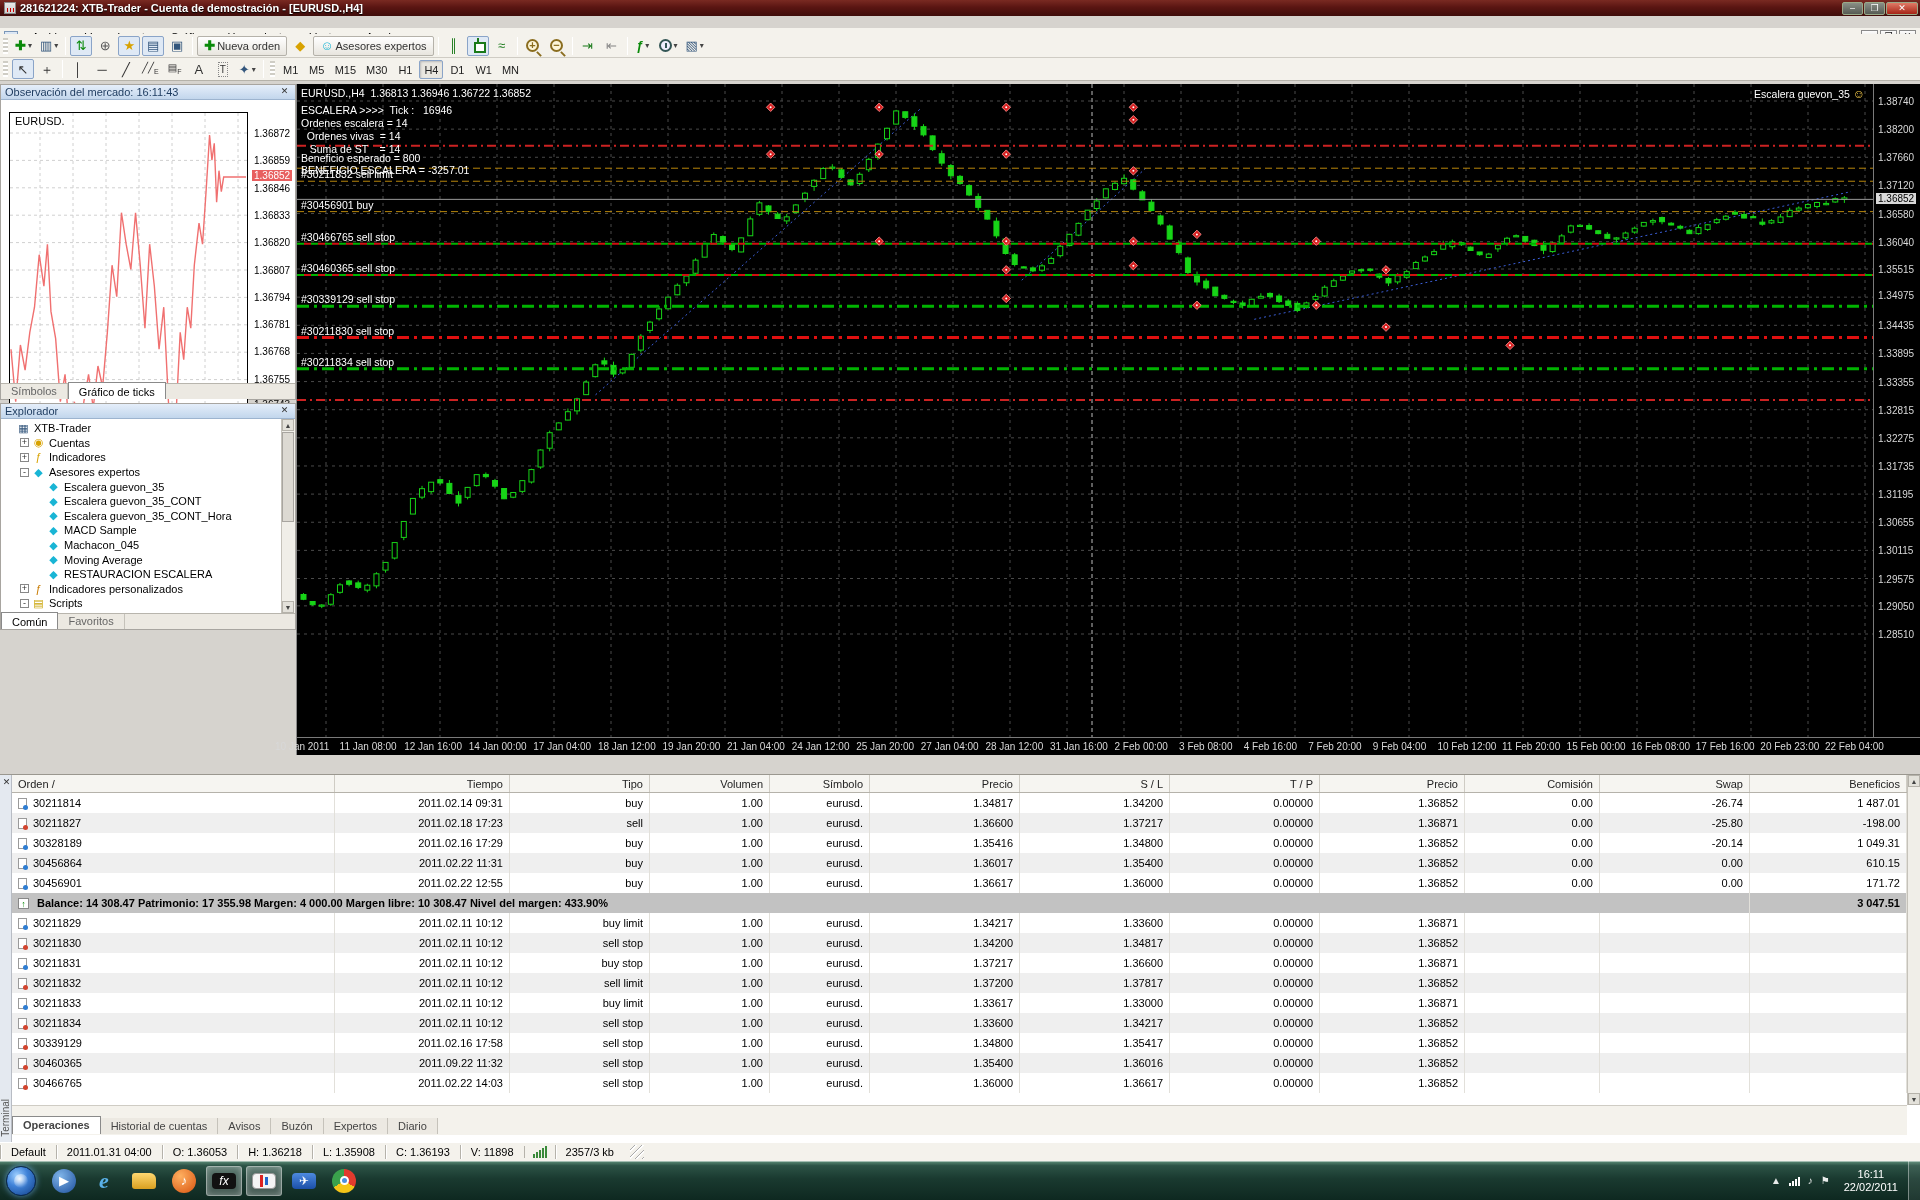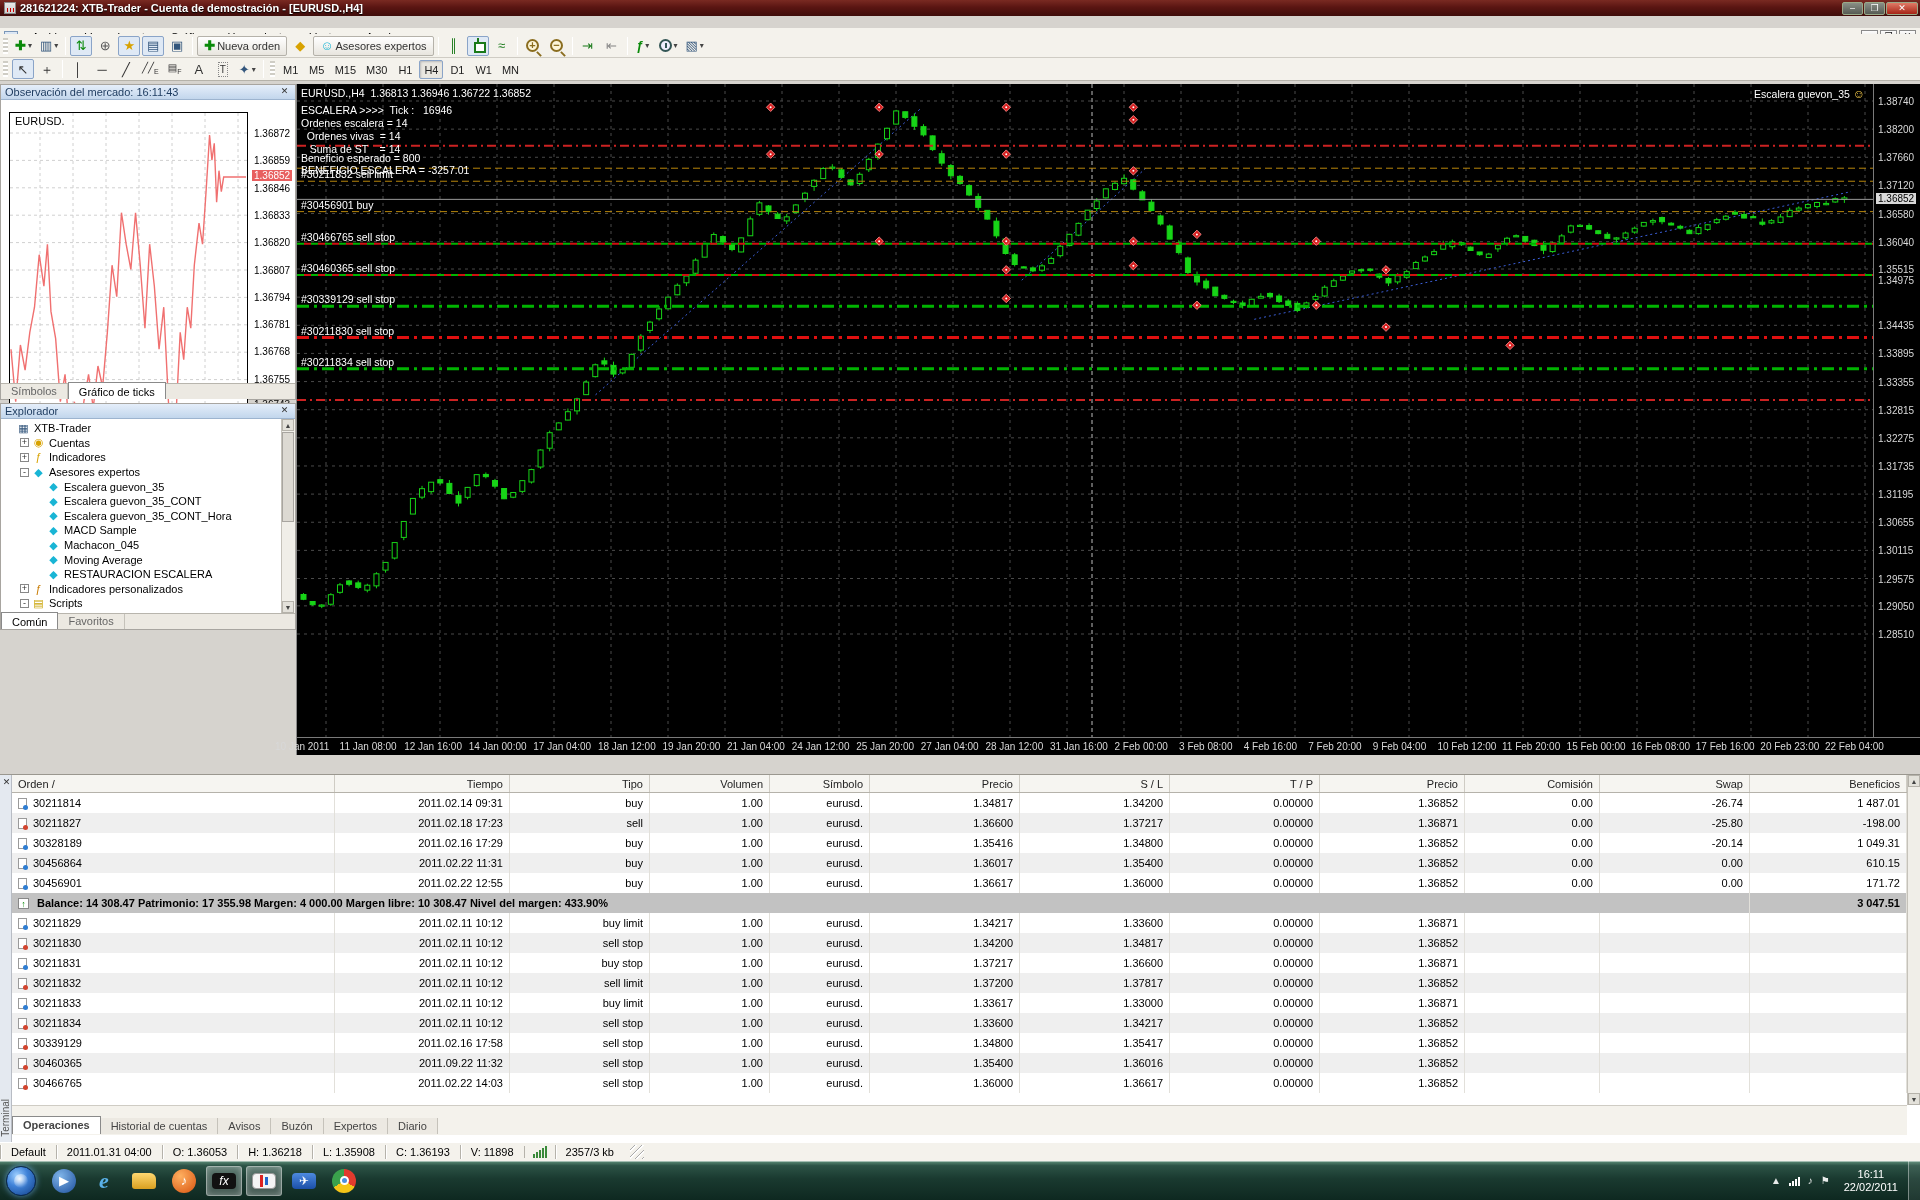--- a/index.html
+++ b/index.html
@@ -906,21 +906,21 @@
           <circle cx="1213" cy="261.3567937438901" r="1" fill="#fff"></circle>
         </svg><div class="ov" style="left: 4px; top: 84.2366px;">#30211832 sell limit</div><div class="ov" style="left: 4px; top: 114.612px;">#30456901 buy</div><div class="ov" style="left: 4px; top: 146.759px;">#30466765 sell stop</div><div class="ov" style="left: 4px; top: 178.02px;">#30460365 sell stop</div><div class="ov" style="left: 4px; top: 209.281px;">#30339129 sell stop</div><div class="ov" style="left: 4px; top: 240.542px;">#30211830 sell stop</div><div class="ov" style="left: 4px; top: 271.803px;">#30211834 sell stop</div><div class="ov" style="left: 4px; top: 3px;">EURUSD.,H4  1.36813 1.36946 1.36722 1.36852</div><div class="ov" style="left: 4px; top: 20px;">ESCALERA &gt;&gt;&gt;&gt;  Tick :   16946</div><div class="ov" style="left: 4px; top: 33px;">Ordenes escalera = 14</div><div class="ov" style="left: 4px; top: 46px;">  Ordenes vivas  = 14</div><div class="ov" style="left: 4px; top: 59px;">   Suma de ST    = 14</div><div class="ov" style="left: 4px; top: 68px;">Beneficio esperado = 800</div><div class="ov" style="left: 4px; top: 80px;">BENEFICIO ESCALERA = -3257.01</div><div class="ov ea" style="right: 8px; top: 3px; left: auto;">Escalera guevon_35 <span class="smiley">☺</span></div></div>
     <div id="chart-scale">
         <span class="ax-price" style="top: 12px;">1.38740</span>
         <span class="ax-price" style="top: 40.1349px;">1.38200</span>
         <span class="ax-price" style="top: 68.2698px;">1.37660</span>
         <span class="ax-price" style="top: 96.4047px;">1.37120</span>
         <span class="ax-price" style="top: 124.54px;">1.36580</span>
         <span class="ax-price" style="top: 152.674px;">1.36040</span>
         <span class="ax-price" style="top: 180.028px;">1.35515</span>
-        <span class="ax-price" style="top: 191px;">1.34975</span>
+        <span class="ax-price" style="top: 206px;">1.34975</span>
         <span class="ax-price" style="top: 236.298px;">1.34435</span>
         <span class="ax-price" style="top: 264.433px;">1.33895</span>
         <span class="ax-price" style="top: 292.567px;">1.33355</span>
         <span class="ax-price" style="top: 320.702px;">1.32815</span>
         <span class="ax-price" style="top: 348.837px;">1.32275</span>
         <span class="ax-price" style="top: 376.972px;">1.31735</span>
         <span class="ax-price" style="top: 405.107px;">1.31195</span>
         <span class="ax-price" style="top: 433.242px;">1.30655</span>
         <span class="ax-price" style="top: 461.377px;">1.30115</span>
         <span class="ax-price" style="top: 489.512px;">1.29575</span>

